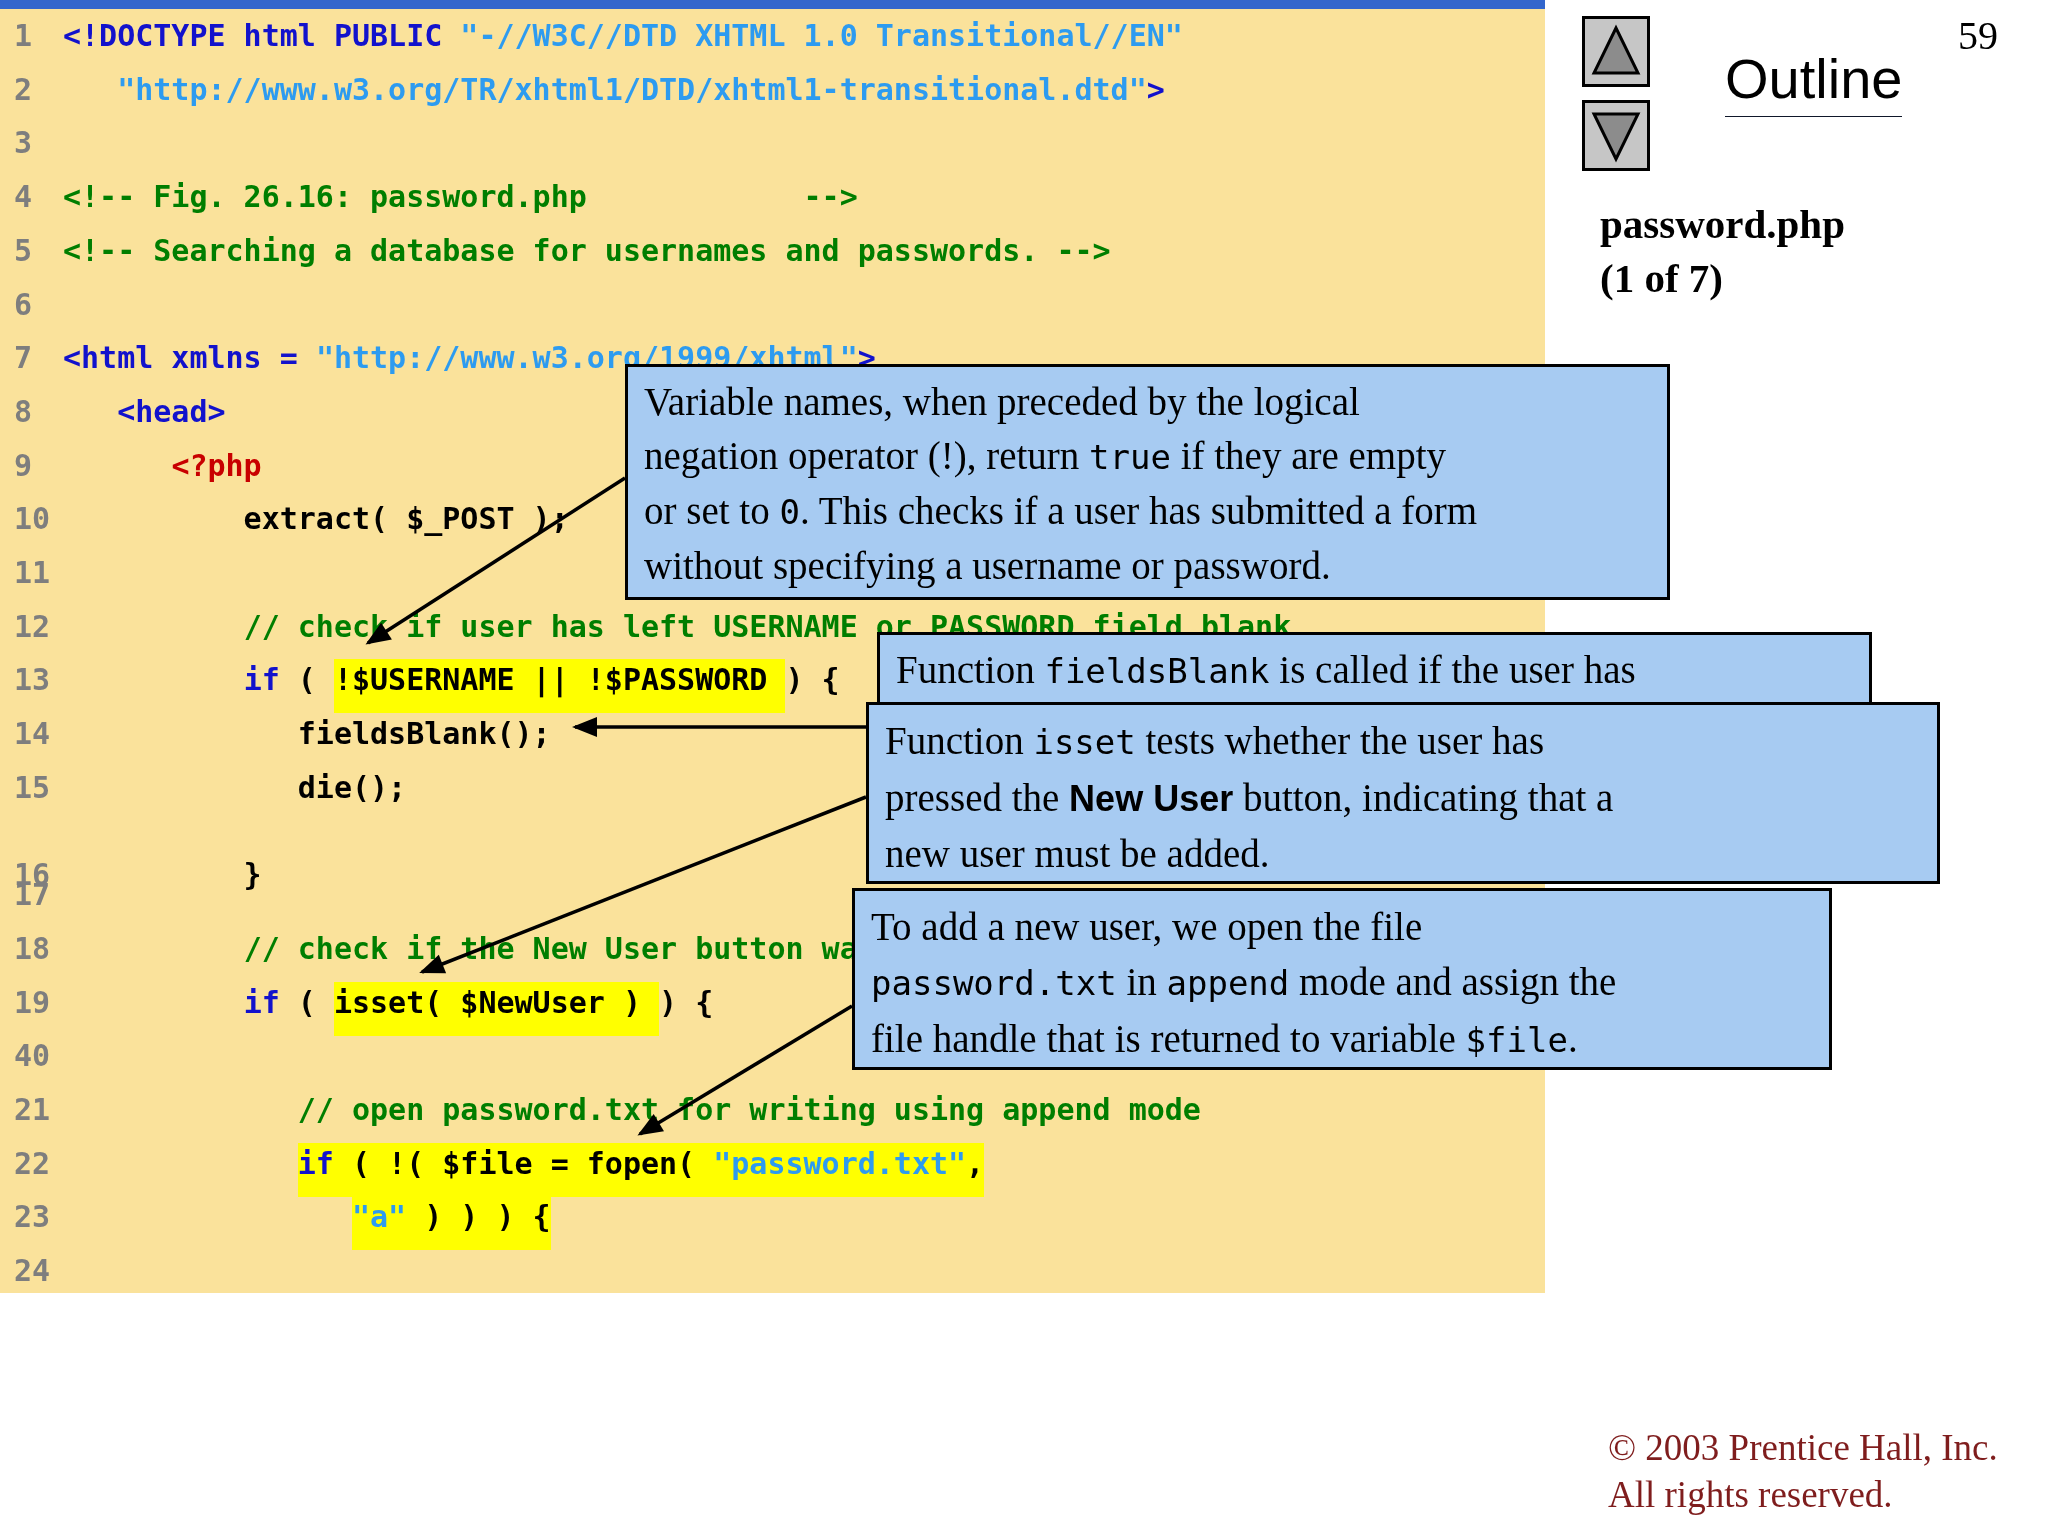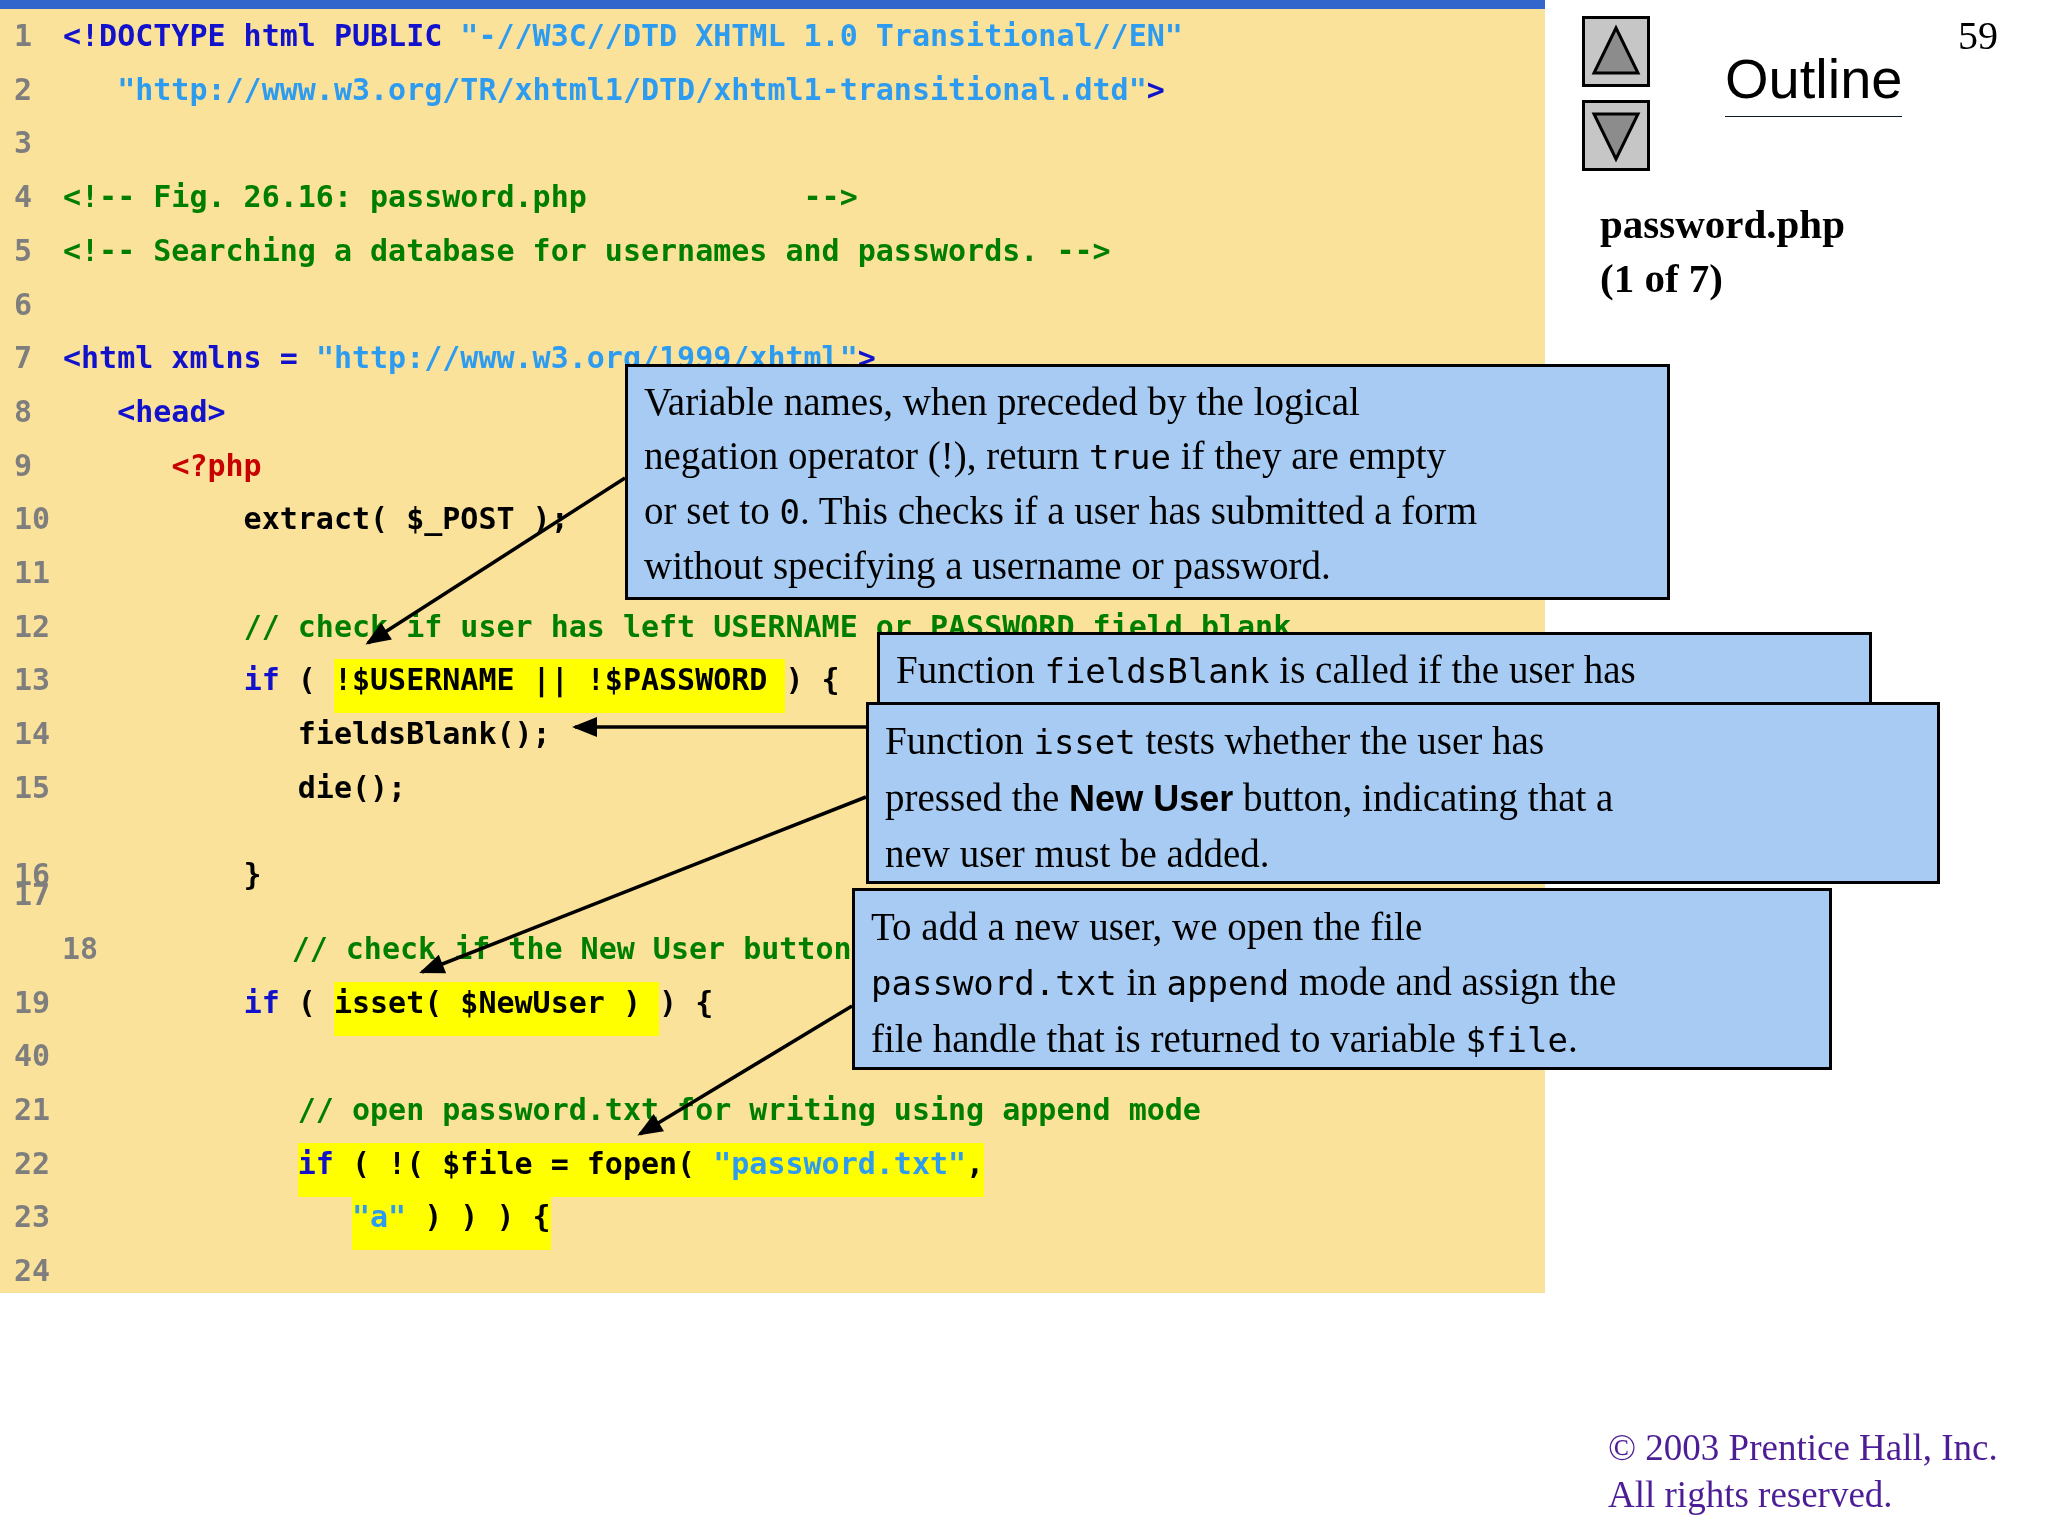--- a/index.html
+++ b/index.html
@@ -41,21 +41,21 @@
     background:#C6C6C6;border:3px solid #000;cursor:pointer;}
   .nav-up{top:16px;}
   .nav-down{top:100px;}
   .outline-title{position:absolute;left:1725px;top:46px;font-size:56px;color:#000;
     padding-bottom:5px;border-bottom:1px solid #0f172a;cursor:pointer;}
   .file-label{position:absolute;left:1600px;top:200px;font-family:"Liberation Serif",serif;
     font-weight:bold;font-size:41px;color:#000;}
   .file-page{position:absolute;left:1600px;top:254px;font-family:"Liberation Serif",serif;
     font-weight:bold;font-size:41px;color:#000;}
   .copyright{position:absolute;left:1608px;top:1424px;font-family:"Liberation Serif",serif;
-    font-size:37px;line-height:47px;color:#4c1d95;}
+    font-size:37px;line-height:47px;color:#7f1d1d;}
 </style>
 </head>
 <body>
 
 <div class="top-bar"></div>
 
 <div class="code-area">
   <div id="code-lines">
       <div class="code-line" style="top: 5px;">
         <span class="ln">1</span>
@@ -118,21 +118,21 @@
         <span class="ct"><span class="pl">             die();</span></span>
       </div>
       <div class="code-line" style="top: 844px;">
         <span class="ln">16</span>
         <span class="ct"><span class="pl">          }</span></span>
       </div>
       <div class="code-line" style="top: 864.2px;">
         <span class="ln">17</span>
         <span class="ct"></span>
       </div>
-      <div class="code-line" style="top: 917.9px; margin-left: 48px;">
+      <div class="code-line" style="top: 917.9px;">
         <span class="ln">18</span>
         <span class="ct"><span class="pl">          </span><span class="com">// check if the New User button was pressed</span></span>
       </div>
       <div class="code-line" style="top: 971.6px;">
         <span class="ln">19</span>
         <span class="ct"><span class="pl">          </span><span class="kw">if</span><span class="pl"> ( </span><span class="pl hl">isset( $NewUser ) </span><span class="pl">) {</span></span>
       </div>
       <div class="code-line" style="top: 1025.3px;">
         <span class="ln">40</span>
         <span class="ct"></span>

